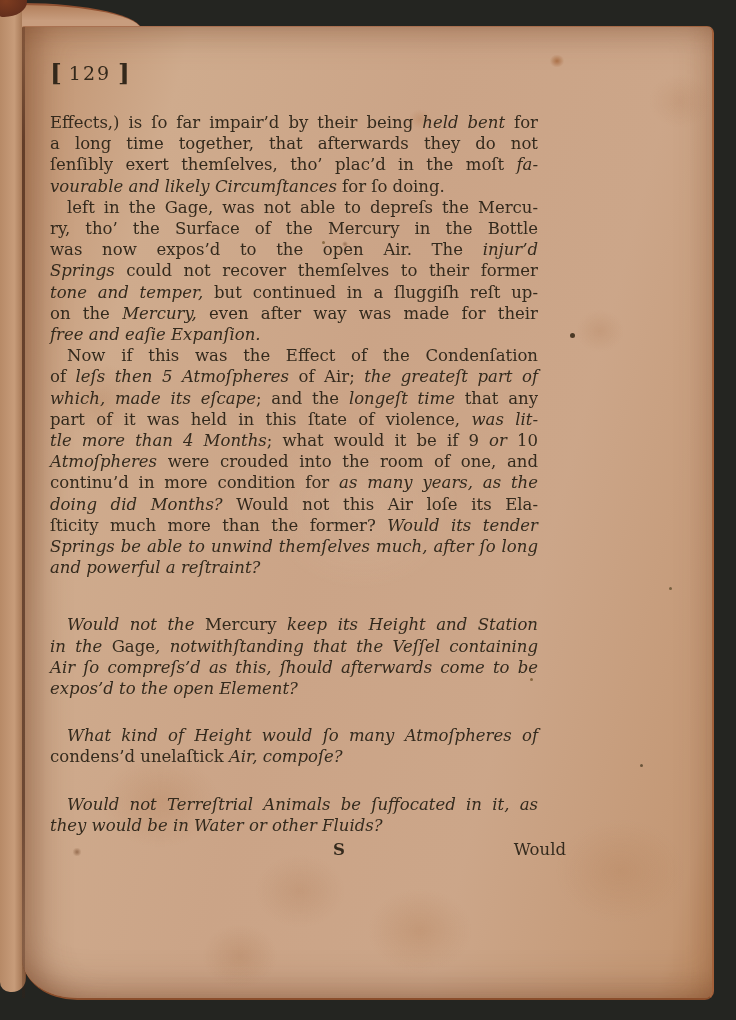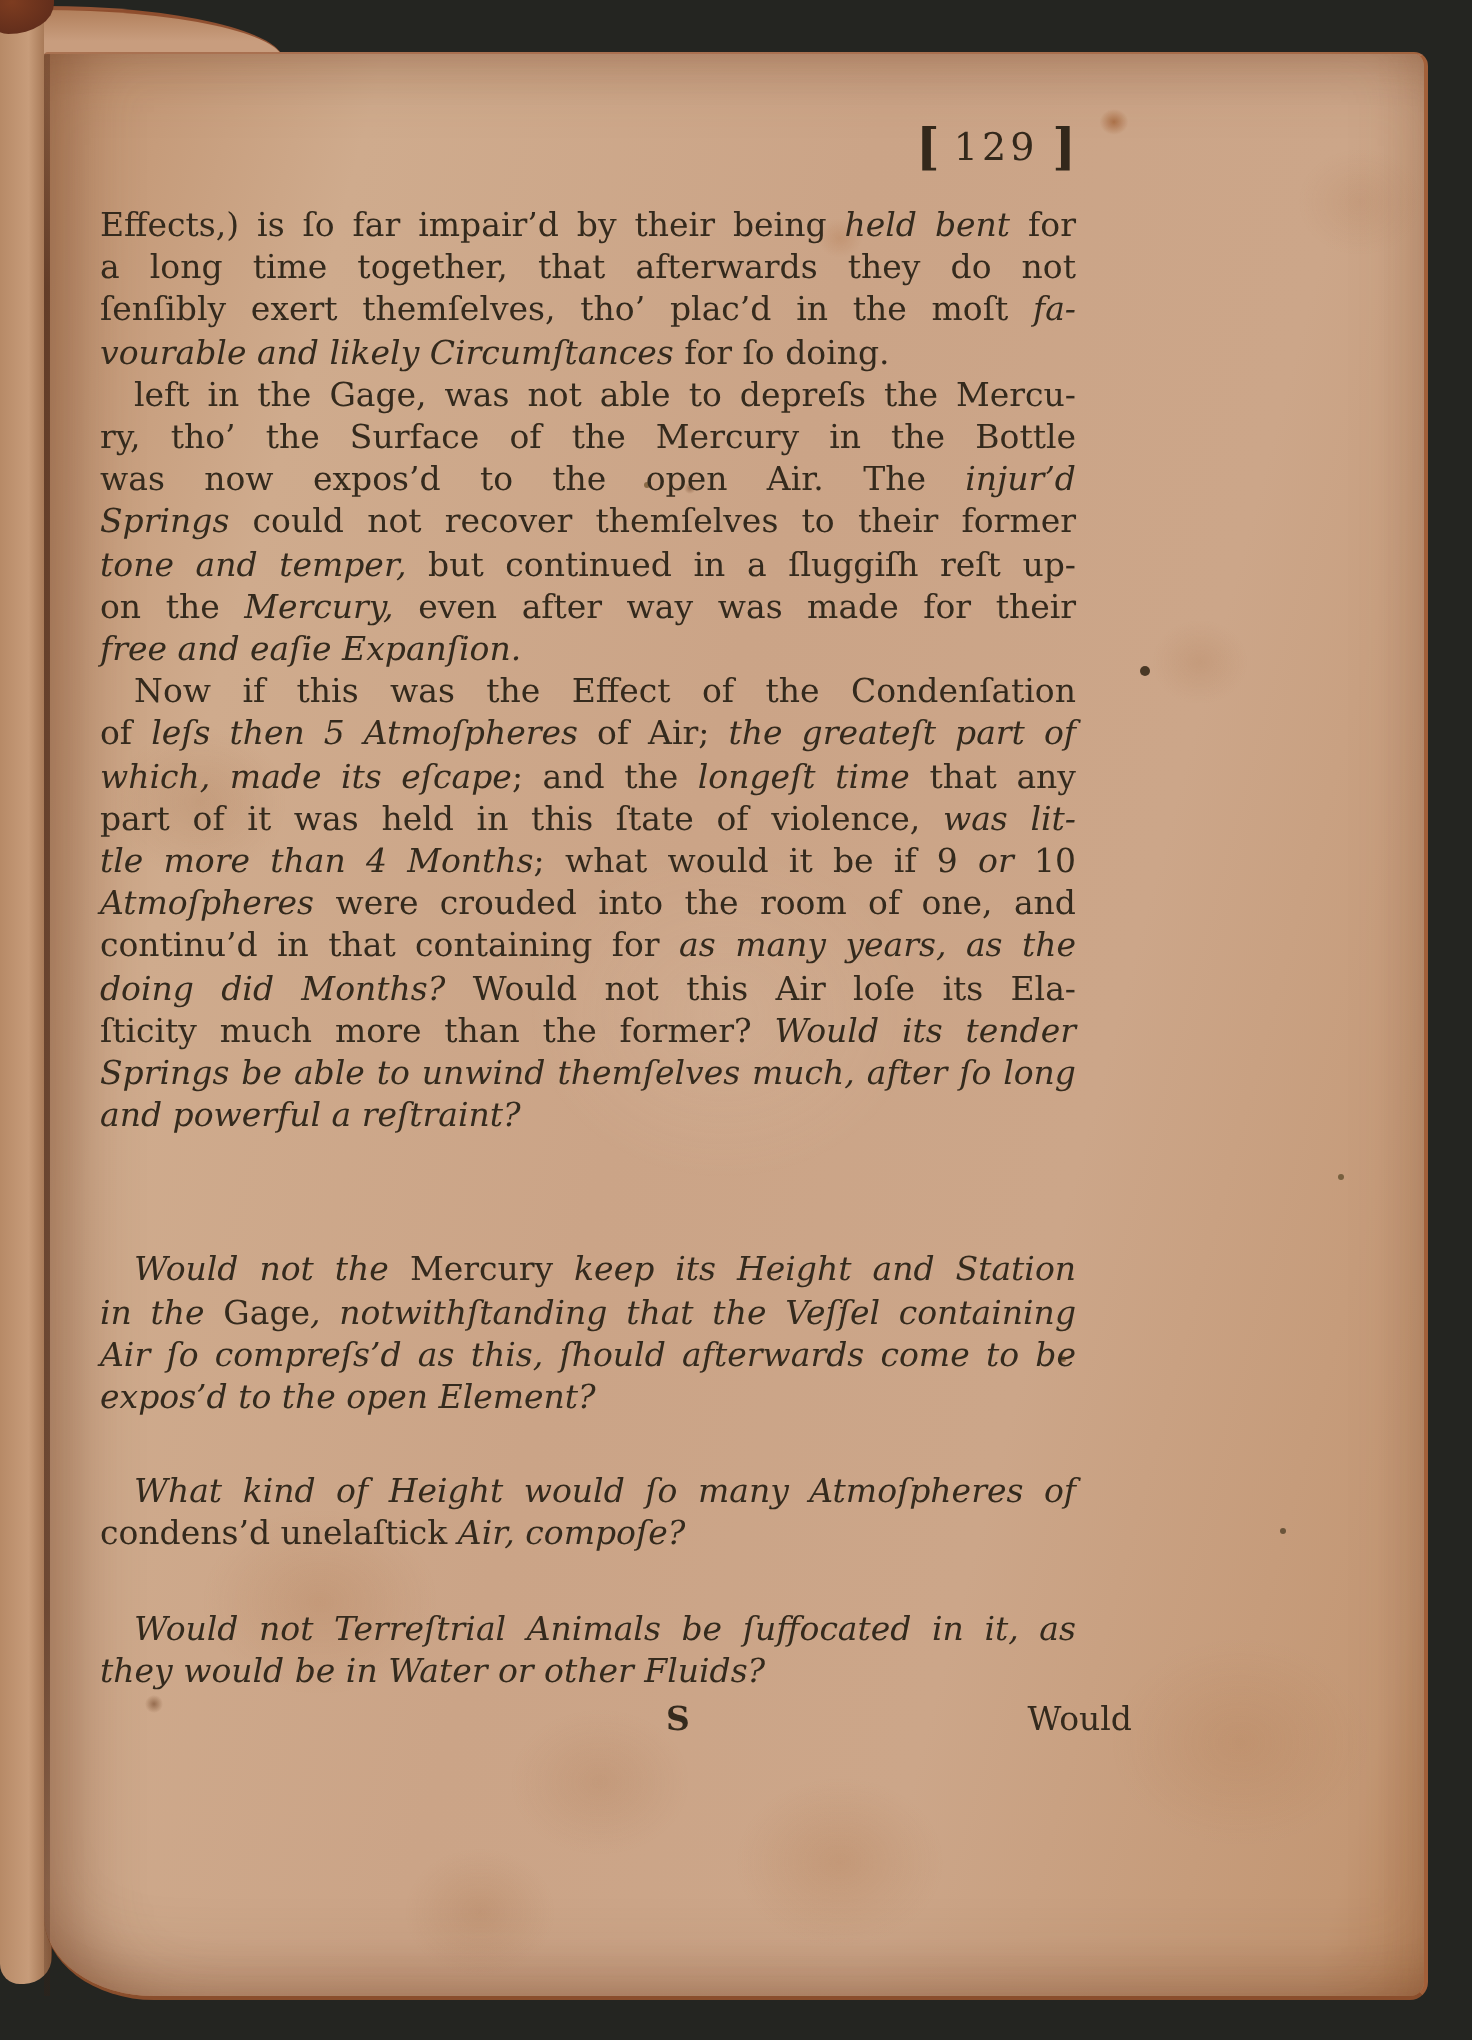--- a/index.html
+++ b/index.html
@@ -49,29 +49,29 @@
       inset 0 22px 40px -24px rgba(120,70,40,.40),
       inset 0 -26px 44px -26px rgba(110,60,32,.45);}
   .crease{position:absolute;left:0;top:0;width:3px;height:100%;
     background:linear-gradient(180deg,rgba(62,30,16,.25),rgba(62,30,16,.62) 12%,rgba(62,30,16,.55) 80%,rgba(62,30,16,.2));}
   .specks{position:absolute;left:0;top:0;width:3px;height:3px;border-radius:50%;
     background:transparent;
     box-shadow:549px 307px 0 1px #4a3926, 618px 737px 0 0 #6a543a,
       647px 560px 0 0 #77603f, 508px 651px 0 0 #87663f, 300px 214px 0 0 #8a6a45;}
   .textblock{position:absolute;left:28px;top:36px;width:488px;color:#342a1d;
     font-size:16.5px;line-height:21.2px;}
-  .pagenum{text-align:right;font-size:19px;letter-spacing:4px;height:30px;
-    margin-bottom:9px;color:#33281b;}
+  .pagenum{text-align:left;font-size:19px;letter-spacing:4px;height:30px;
+    margin-bottom:19px;color:#33281b;}
   .pagenum .bk{font-size:25px;font-weight:bold;vertical-align:-2px;letter-spacing:0;}
   .pagenum .num{padding:0 7px;letter-spacing:2px;}
   .line{text-align:justify;text-align-last:justify;}
   .line.last{text-align-last:left;}
   .para.indent .line:first-child{text-indent:17px;}
   .para.gap{margin-top:26px;}
-  #paragraphs .para:nth-child(4){margin-top:56px;}
+  #paragraphs .para:nth-child(4){margin-top:36px;}
   .footerline{position:relative;height:24px;margin-top:3px;}
   .sig{position:absolute;left:283px;font-weight:bold;}
   .catch{position:absolute;right:-28px;}
   i{font-style:italic;}
 </style>
 </head>
 <body>
 
 <div class="scene">
   <div class="leaf"></div>
@@ -98,21 +98,21 @@
             <div class="line"><span>on the </span><i>Mercury,</i><span> even after way was made for their</span></div>
             <div class="line last"><i>free and eaſie Expanſion.</i></div>
           </div>
           <div class="para indent">
             <div class="line"><span>Now if this was the Effect of the Condenſation</span></div>
             <div class="line"><span>of </span><i>leſs then 5 Atmoſpheres</i><span> of Air; </span><i>the greateſt part of</i></div>
             <div class="line"><i>which, made its eſcape</i><span>; and the </span><i>longeſt time</i><span> that any</span></div>
             <div class="line"><span>part of it was held in this ſtate of violence, </span><i>was lit-</i></div>
             <div class="line"><i>tle more than 4 Months</i><span>; what would it be if 9 </span><i>or</i><span> 10</span></div>
             <div class="line"><i>Atmoſpheres</i><span> were crouded into the room of one, and</span></div>
-            <div class="line"><span>continu’d in that containing for </span><i>as many years, as the</i></div>
+            <div class="line"><span>continu’d in more condition for </span><i>as many years, as the</i></div>
             <div class="line"><i>doing did Months?</i><span> Would not this Air loſe its Ela-</span></div>
             <div class="line"><span>ſticity much more than the former? </span><i>Would its tender</i></div>
             <div class="line"><i>Springs be able to unwind themſelves much, after ſo long</i></div>
             <div class="line last"><i>and powerful a reſtraint?</i></div>
           </div>
           <div class="para indent gap">
             <div class="line"><i>Would not the </i><span>Mercury</span><i> keep its Height and Station</i></div>
             <div class="line"><i>in the </i><span>Gage</span><i>, notwithſtanding that the Veſſel containing</i></div>
             <div class="line"><i>Air ſo compreſs’d as this, ſhould afterwards come to be</i></div>
             <div class="line last"><i>expos’d to the open Element?</i></div>

